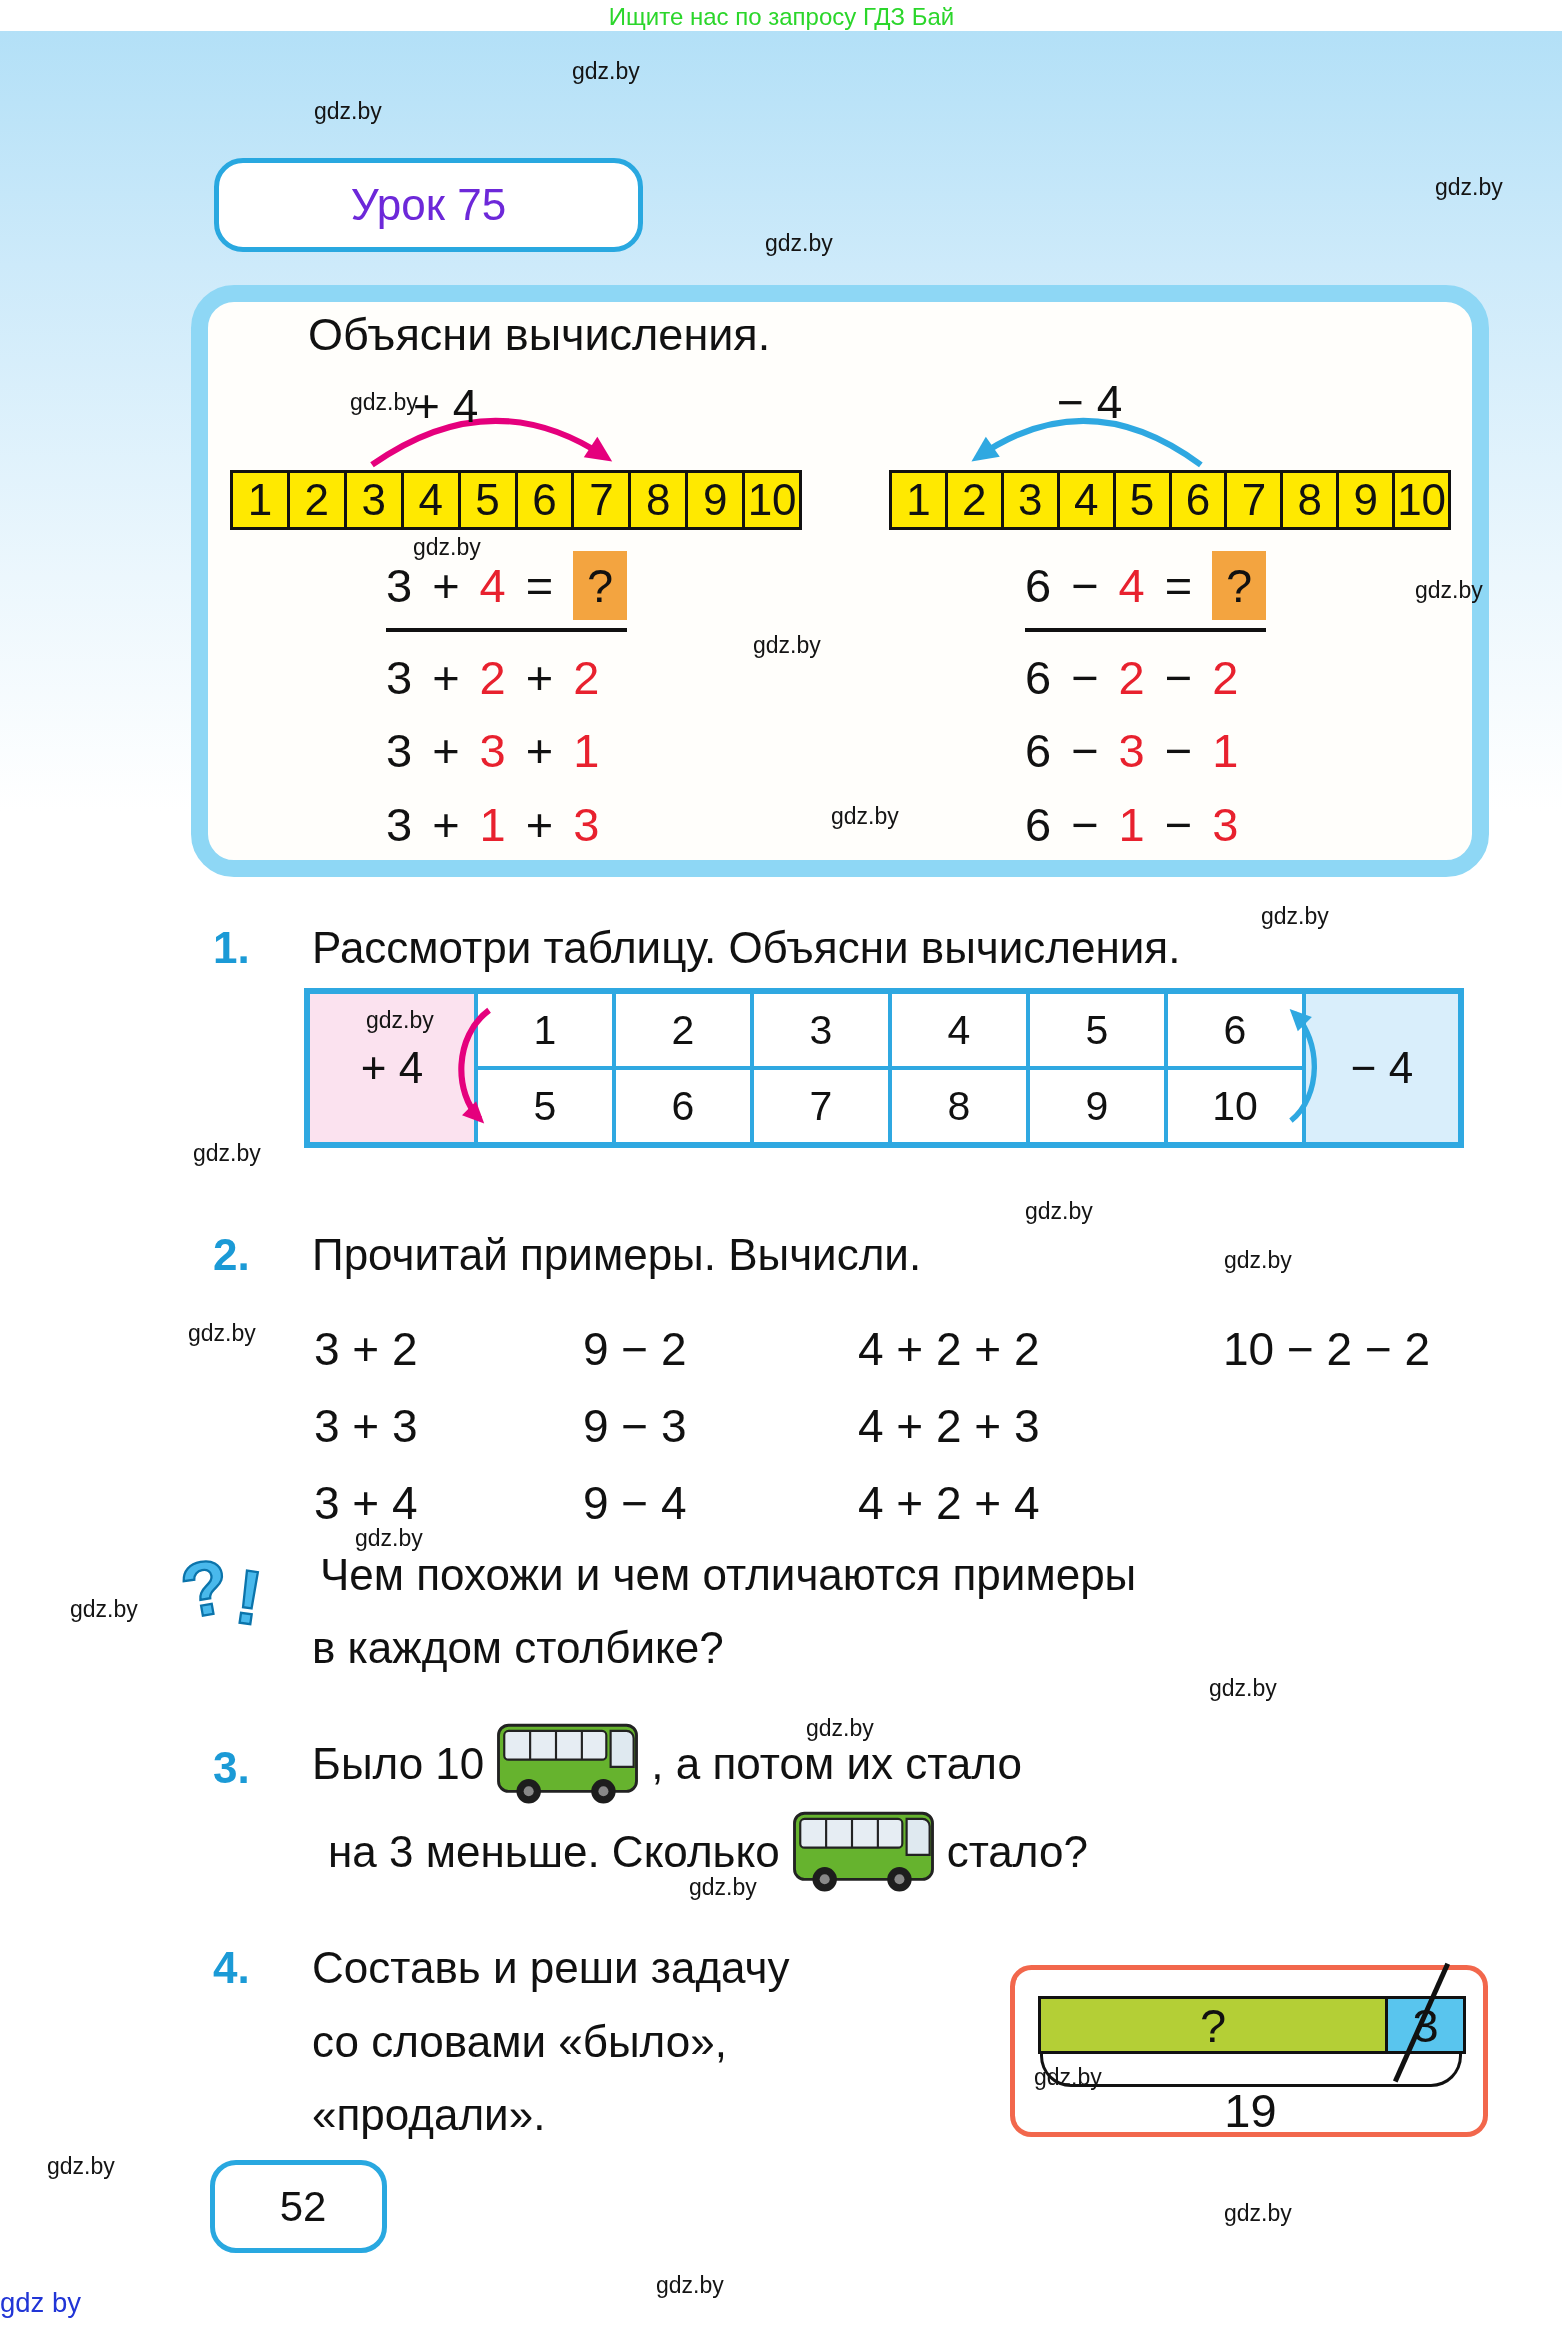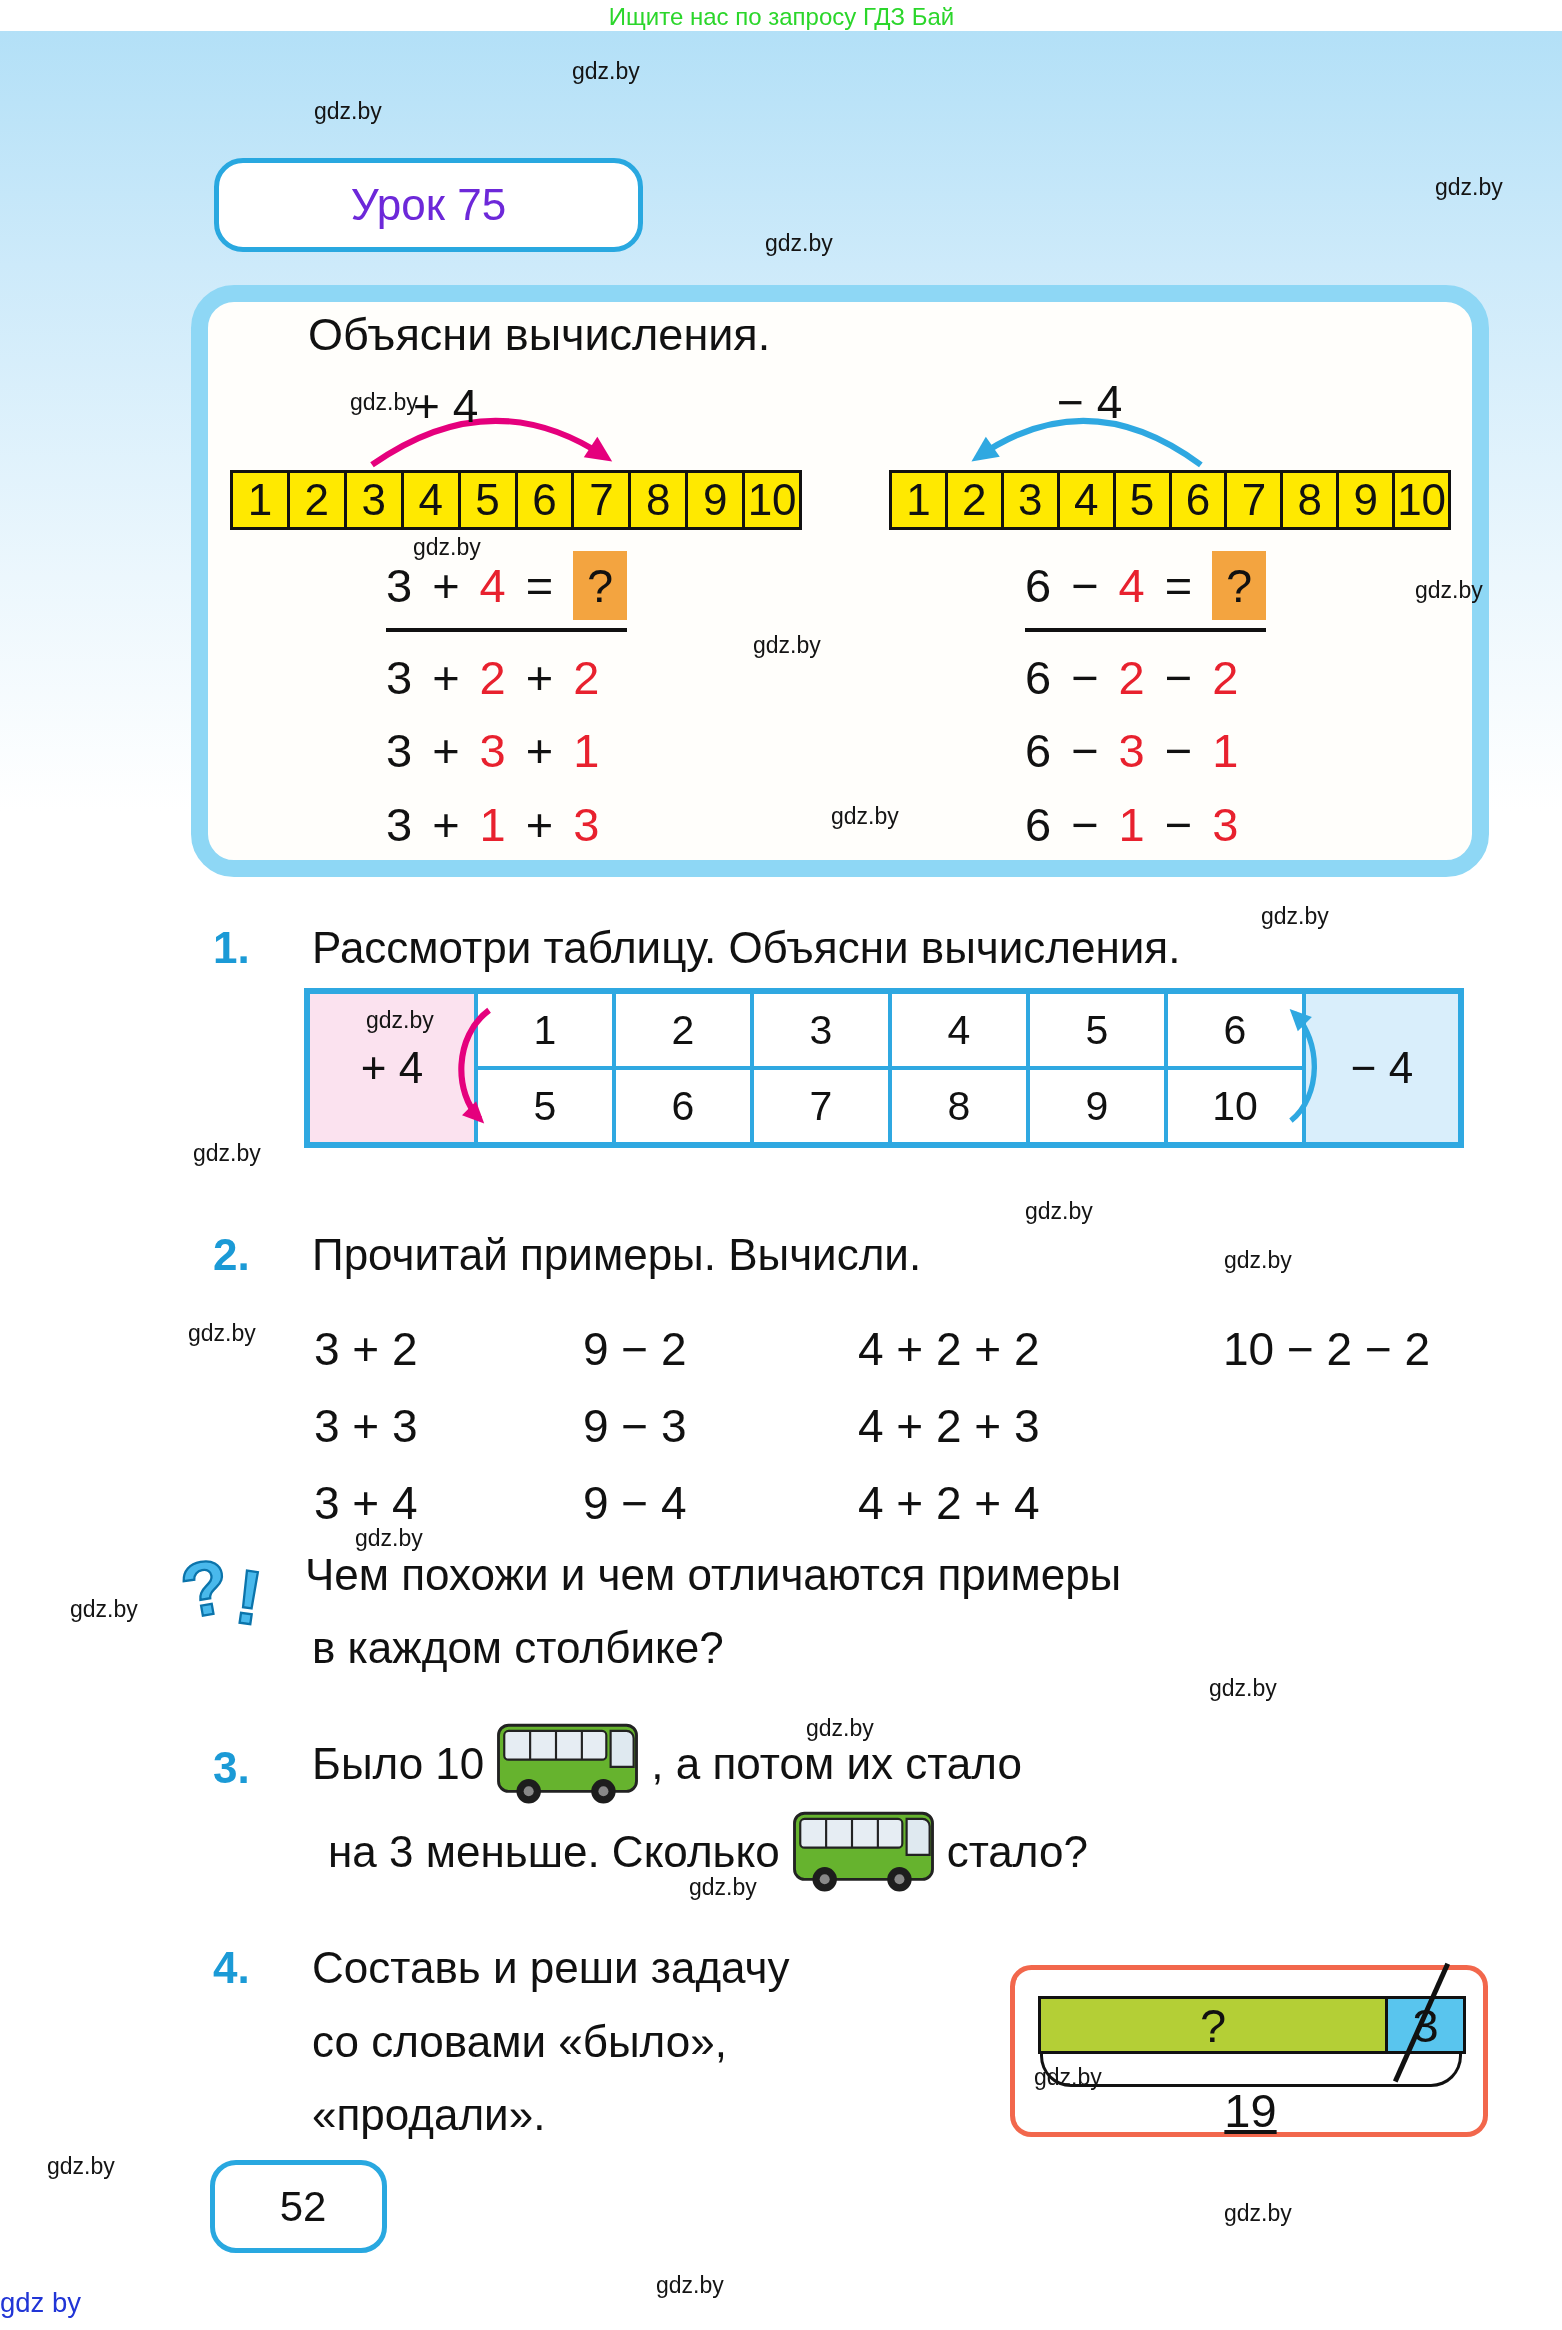--- a/index.html
+++ b/index.html
@@ -61,21 +61,21 @@
       border:3.1px solid #111;box-sizing:border-box;}
   .bar .seg-green{width:344px;background:#b4cf36;display:flex;align-items:center;
       justify-content:center;font-size:47px;}
   .bar .seg-blue{flex:1;background:#59c5ee;border-left:3.1px solid #111;
       display:flex;align-items:center;justify-content:center;font-size:47px;}
   .slash{position:absolute;left:404px;top:-12.2px;width:4.6px;height:129px;background:#111;
       transform:rotate(24deg);z-index:3;}
   .brace{position:absolute;left:24.5px;top:83px;width:422px;height:34px;
       border-left:3.1px solid #111;border-right:3.1px solid #111;border-bottom:3.1px solid #111;
       border-radius:0 0 31px 31px;box-sizing:border-box;}
-  .total{position:absolute;left:24.5px;top:113px;width:422px;text-align:center;font-size:47px;text-decoration:underline;}
+  .total{position:absolute;left:24.5px;top:113px;width:422px;text-align:center;font-size:47px;}
   
   .pagenum{position:absolute;left:210px;top:2160px;width:158px;height:83px;
       background:#fff;border:5.4px solid #29a8e0;border-radius:26px;z-index:2;
       display:flex;align-items:center;justify-content:center;font-size:42px;color:#111;padding-left:9px;}
   .footer{position:absolute;left:0;top:2287px;width:1563px;display:flex;gap:20px;
       justify-content:center;font-size:27.5px;color:#2135d6;z-index:3;flex-direction:column;}
   .footer span{white-space:nowrap;}
 </style>
 </head>
 <body>
@@ -282,21 +282,21 @@
     <div class="exline">4 + 2 + 4</div>
   </div>
 <div class="excol" style="left:1223px;top:1310px;">
     <div class="exline">10 − 2 − 2</div>
   </div>
 
 <svg class="qmark-icon" width="101" height="92" viewBox="0 0 132 120">
   <text x="0" y="86" font-size="100" font-weight="bold" fill="#49b9ec" stroke="#0b74ab" stroke-width="3" transform="rotate(-10 45 55)">?</text>
   <text x="72" y="100" font-size="100" font-weight="bold" fill="#49b9ec" stroke="#0b74ab" stroke-width="3" transform="rotate(8 85 55)">!</text>
 </svg>
-<div class="task-text" style="left:305px;top:1550px;">Чем похожи и чем отличаются примеры</div>
+<div class="task-text" style="left:320px;top:1550px;">Чем похожи и чем отличаются примеры</div>
 <div class="task-text" style="left:312px;top:1623px;">в каждом столбике?</div>
 
 <div class="task-num" style="left:213px;top:1743px;">3.</div>
 <div class="busline" style="left:312px;top:1714px;height:99px;">
   <span>Было 10</span>
   <svg width="147" height="92" viewBox="0 0 200 128">
     <rect x="4" y="10" width="192" height="92" rx="14" fill="#66b32e" stroke="#222" stroke-width="4"></rect>
     <rect x="12" y="18" width="142" height="40" rx="6" fill="#e6edf3" stroke="#222" stroke-width="3"></rect>
     <line x1="48" y1="18" x2="48" y2="58" stroke="#222" stroke-width="3"></line>
     <line x1="84" y1="18" x2="84" y2="58" stroke="#222" stroke-width="3"></line>

